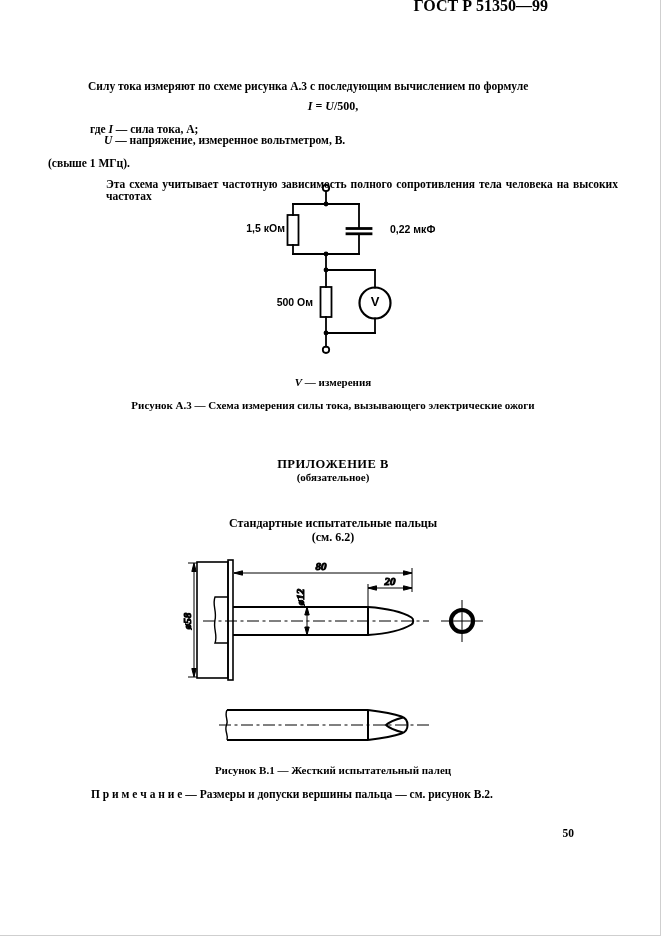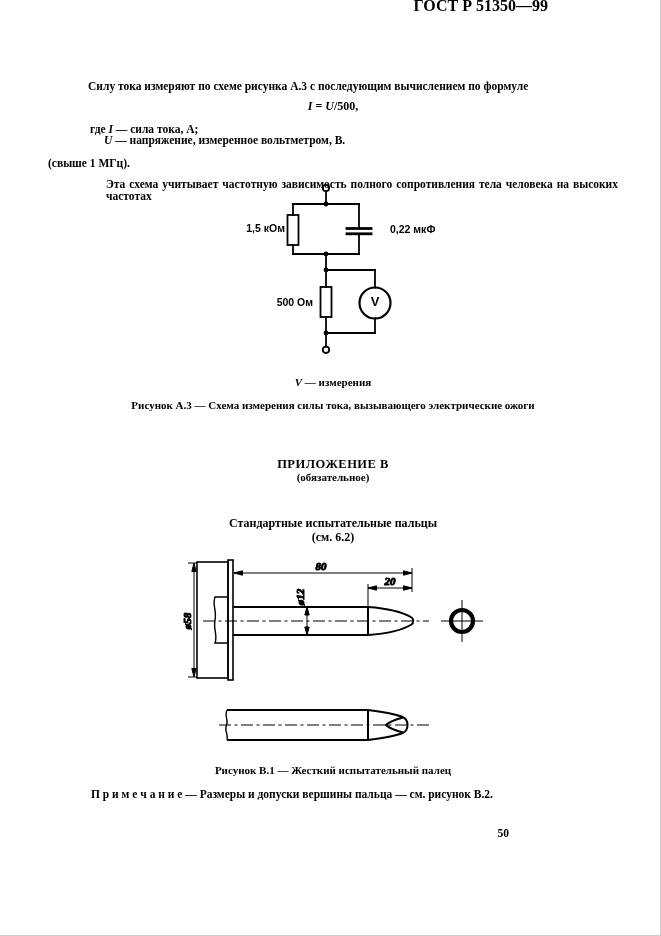--- a/index.html
+++ b/index.html
@@ -178,15 +178,15 @@
     <path stroke="#000" stroke-width="1" stroke-dasharray="12 3.5 3 3.5" d="M219,725 H429"></path>
   </svg>
 
   <div class="abs center caption" style="left:0;top:764px;width:666px;">Рисунок В.1 — Жесткий испытательный палец</div>
 
   <div class="abs" style="left:91px;top:788px;width:520px;">
     <span>П р и м е ч а н и е</span>
     <span>— Размеры и допуски вершины пальца — см. рисунок В.2.</span>
   </div>
 
-  <div class="abs right" style="left:0;top:827px;width:509px;">50</div>
+  <div class="abs right" style="left:0;top:827px;width:574px;">50</div>
 
 </div>
 
 </body></html>

